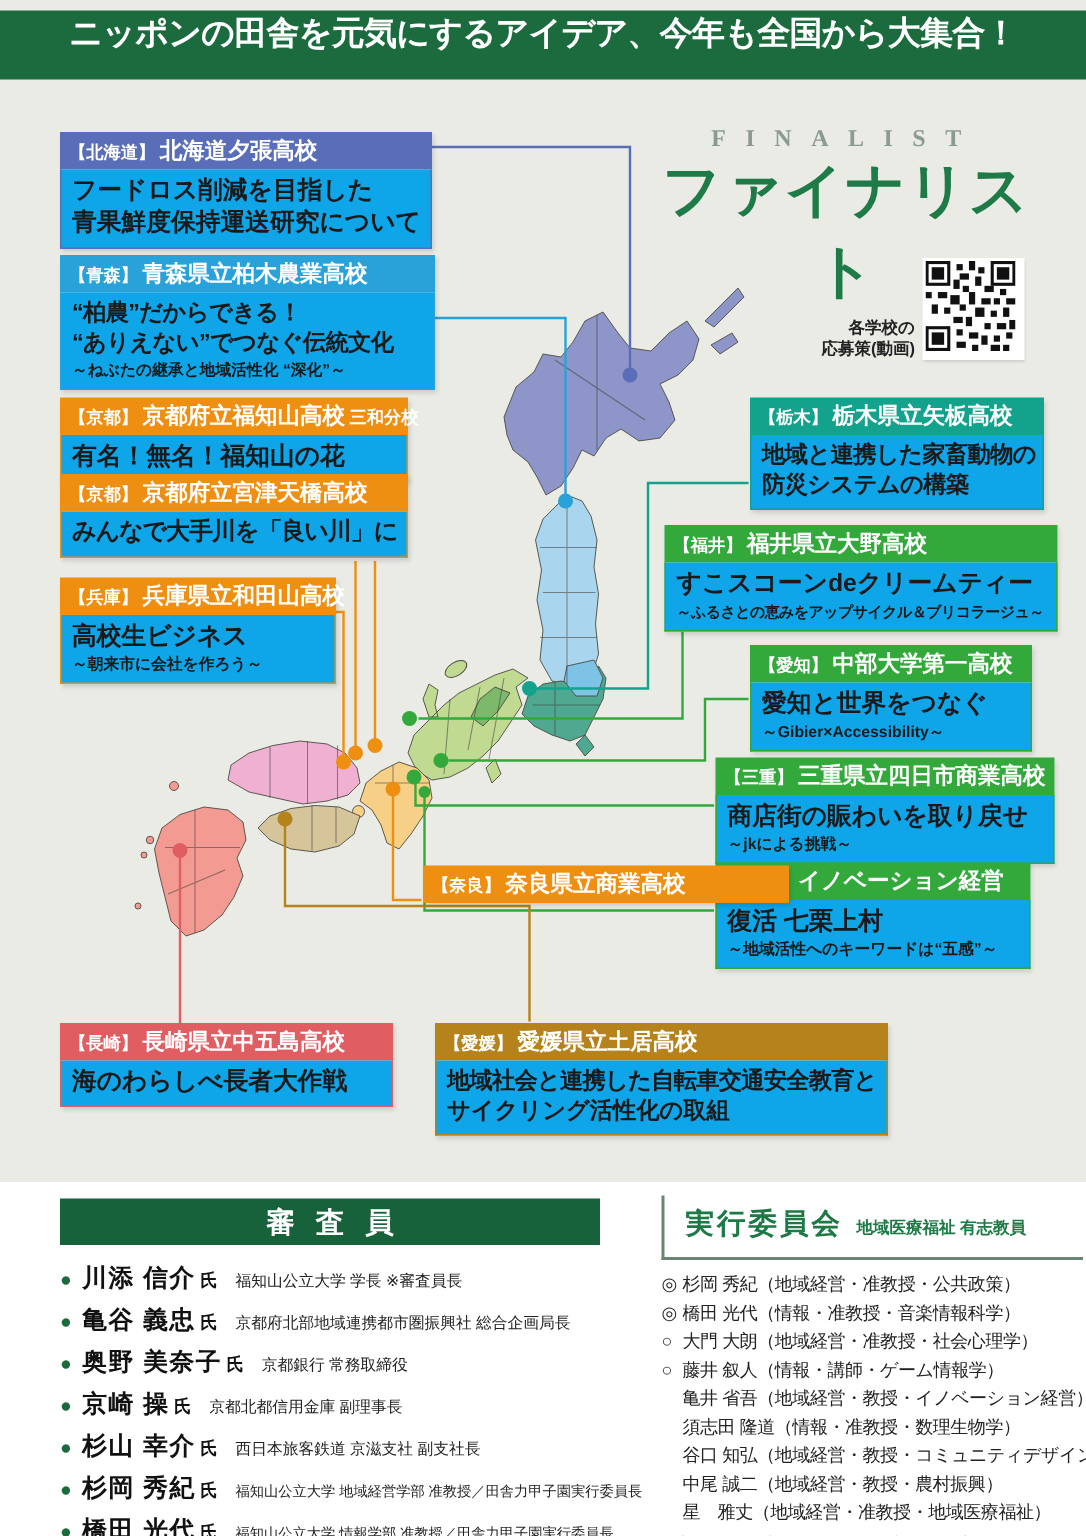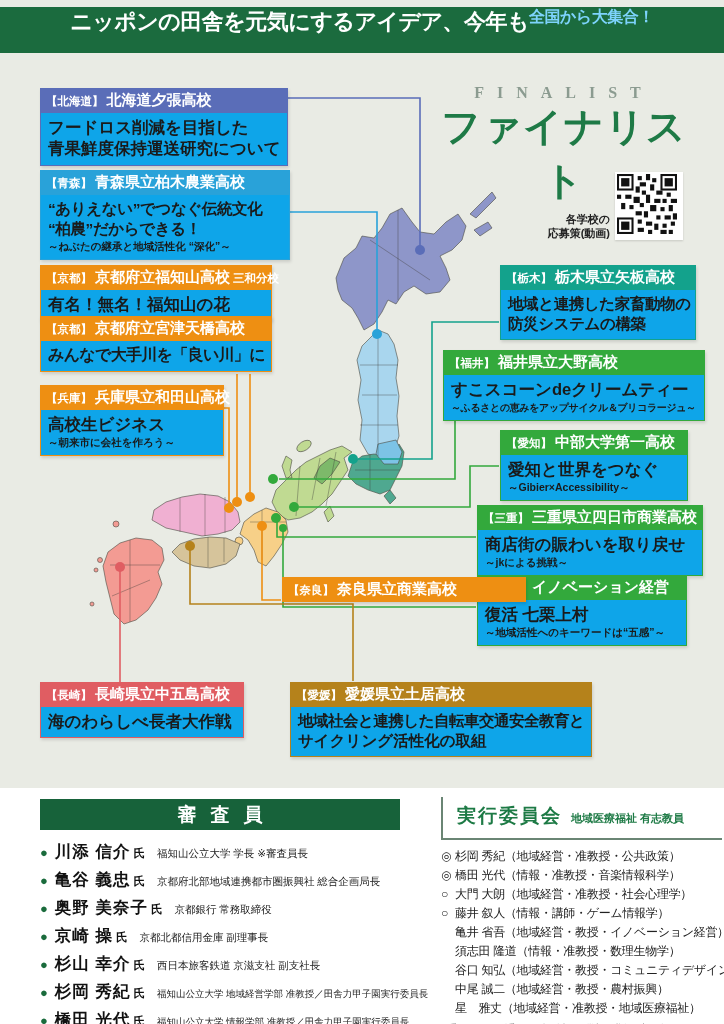--- a/index.html
+++ b/index.html
@@ -2,21 +2,21 @@
 <html><head>
 <meta charset="utf-8">
 <style>
   html,body{margin:0;padding:0;}
   body{width:724px;height:1024px;position:relative;background:#e9ebe4;overflow:hidden;
        font-family:"Liberation Sans","DejaVu Sans",sans-serif;}
   
   .topbar{position:absolute;left:0;top:7px;width:724px;height:46px;background:#1b6b3e;
           display:flex;align-items:flex-start;justify-content:center;z-index:4;}
   .topbar .t1{color:#ffffff;font-size:22px;font-weight:bold;letter-spacing:-0.5px;}
-  .topbar .t2{color:#7dd3fc;font-size:16px;font-weight:bold;letter-spacing:-0.5px;}
+  .topbar .t2{color:#ffffff;font-size:22px;font-weight:bold;letter-spacing:-0.5px;}
   
   .fin-en{position:absolute;left:438px;top:84px;width:252px;text-align:center;z-index:3;
           font-family:"Liberation Serif","DejaVu Serif",serif;font-size:16px;color:#8b9b90;
           letter-spacing:13px;font-weight:bold;}
   .fin-ja{position:absolute;left:430px;top:100px;width:268px;text-align:center;z-index:3;
           font-size:39px;font-weight:bold;color:#1e7a46;letter-spacing:1px;}
   
   .qr{position:absolute;left:615px;top:172px;width:64px;height:64px;background:#fff;
       padding:2px;z-index:3;box-shadow:0 1px 2px rgba(0,0,0,.15);}
   .qr-cap{position:absolute;left:538px;top:212px;width:72px;text-align:right;z-index:3;
@@ -202,22 +202,22 @@
       <div class="t">フードロス削減を目指した</div>
       <div class="t">青果鮮度保持運送研究について</div>
     </div>
 </div>
 <div class="school" style="left: 40px; top: 170px; width: 250px; --ac: #29a2d9;">
   <div class="head">
       <span class="pref">【青森】</span>
       <span>青森県立柏木農業高校</span>
     </div>
   <div class="bd sm">
+      <div class="t">“柏農”だからできる！</div>
       <div class="t" style="font-size:15.5px;letter-spacing:-0.4px;">“ありえない”でつなぐ伝統文化</div>
-      <div class="t">“柏農”だからできる！</div>
       <div class="sub">～ねぶたの継承と地域活性化 “深化”～</div>
     </div>
 </div>
 <div class="school" style="left: 40px; top: 265px; width: 232px; --ac: #ee8f12;">
   <div class="head">
       <span class="pref">【京都】</span>
       <span>京都府立福知山高校</span>
       <span class="suffix">三和分校</span>
     </div>
   <div class="bd">
@@ -292,21 +292,21 @@
       <div class="t">復活 七栗上村</div>
       <div class="sub">～地域活性へのキーワードは“五感”～</div>
     </div>
 </div>
 <div class="school" style="left: 282px; top: 577px; width: 244px; --ac: #ee8f12;">
   <div class="head">
       <span class="pref">【奈良】</span>
       <span>奈良県立商業高校</span>
     </div>
 </div>
-<div class="school" style="left: 40px; top: 682px; width: 204px; --ac: #e05d62;">
+<div class="school" style="left: 40px; top: 682px; width: 222px; --ac: #e05d62;">
   <div class="head">
       <span class="pref">【長崎】</span>
       <span>長崎県立中五島高校</span>
     </div>
   <div class="bd">
       <div class="t">海のわらしべ長者大作戦</div>
     </div>
 </div>
 <div class="school" style="left: 290px; top: 682px; width: 302px; --ac: #b5821b;">
   <div class="head">

